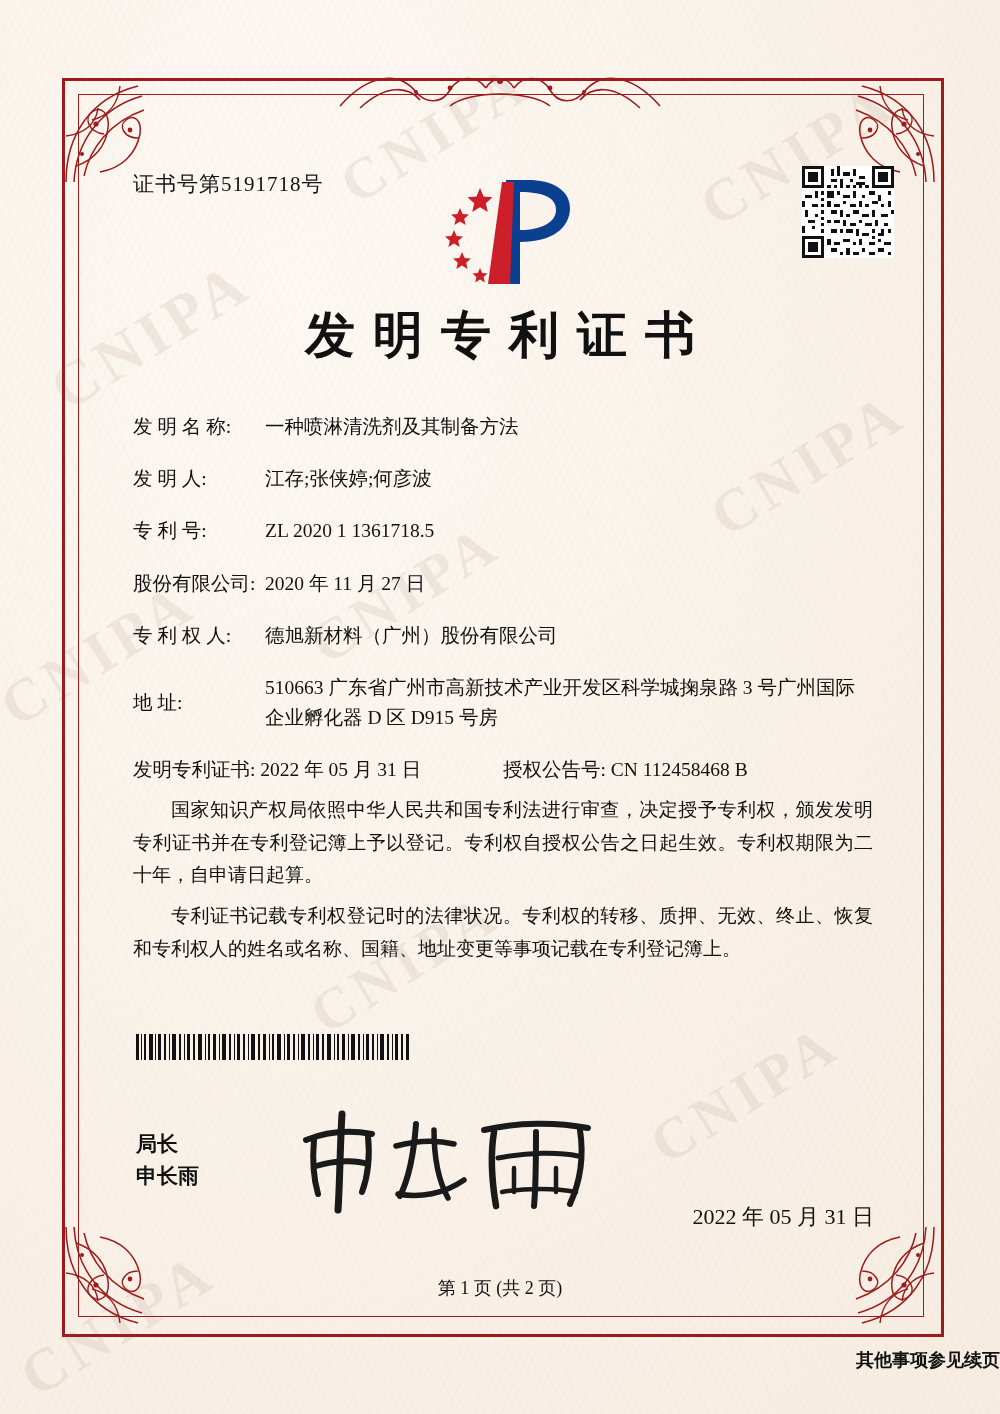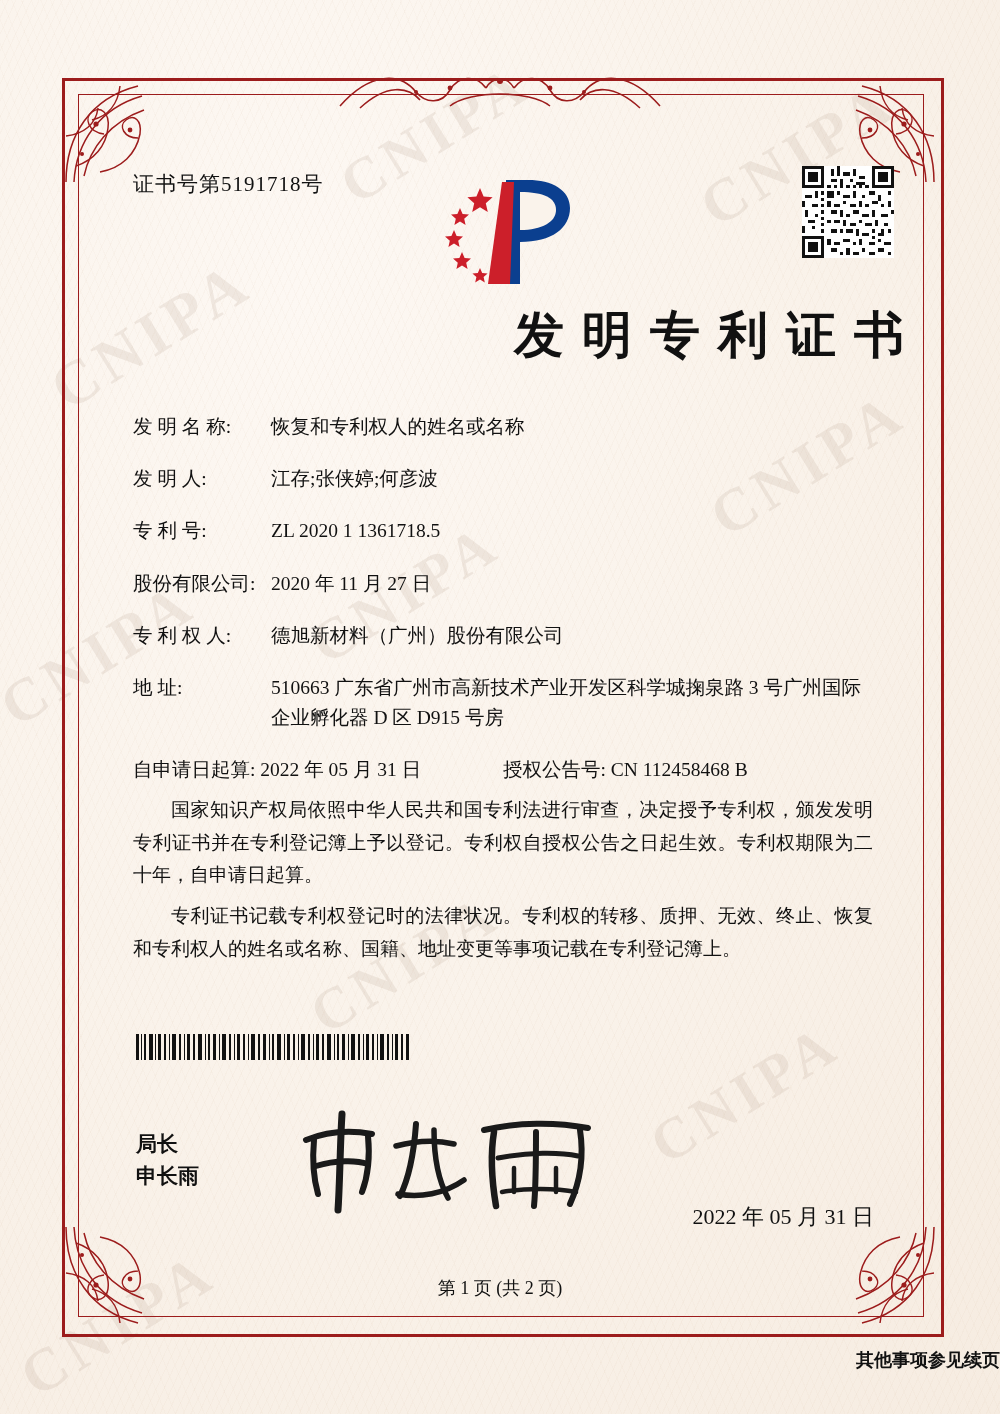--- a/index.html
+++ b/index.html
@@ -126,43 +126,42 @@
     transform: translateX(-50%);
     width: 180px;
     height: 120px;
   }
 
   .title {
     position: absolute;
     left: 0;
     right: 0;
     top: 208px;
-    text-align: right;
+    text-align: center;
     font-size: 50px;
     font-weight: 700;
     letter-spacing: 18px;
     text-indent: 18px;
     color: #111;
     font-family: "Liberation Serif", "DejaVu Serif", serif;
   }
 
   .fields {
     position: absolute;
     left: 55px;
     top: 318px;
     width: 740px;
   }
   .field {
     display: flex;
-    align-items: flex-start;
+    align-items: center;
     margin-bottom: 22px;
     font-size: 19.5px;
     line-height: 1.55;
     color: #111;
-    gap: 6px;
   }
   .field .lab {
     width: 132px;
     flex: 0 0 132px;
     white-space: nowrap;
   }
   .field .val {
     flex: 1 1 auto;
   }
 
@@ -498,21 +497,21 @@
         </g>
       </svg>
     </div>
 
     <div class="title">发明专利证书</div>
 
     <div class="fields">
 
       <div class="field">
         <span class="lab">发 明 名 称:</span>
-        <span class="val">恢复和专利权人的姓名或名称</span>
+        <span class="val">一种喷淋清洗剂及其制备方法</span>
       </div>
 
       <div class="field">
         <span class="lab">发    明    人:</span>
         <span class="val">江存;张侠婷;何彦波</span>
       </div>
 
       <div class="field">
         <span class="lab">专    利    号:</span>
         <span class="val">ZL 2020 1 1361718.5</span>
@@ -528,21 +527,21 @@
         <span class="val">德旭新材料（广州）股份有限公司</span>
       </div>
 
       <div class="field">
         <span class="lab">地        址:</span>
         <span class="val">510663 广东省广州市高新技术产业开发区科学城掬泉路 3 号广州国际企业孵化器 D 区 D915 号房</span>
       </div>
 
       <div class="pubrow">
         <span class="p1">
-          <span>自申请日起算:</span>
+          <span>发明专利证书:</span>
           <span>2022 年 05 月 31 日</span>
         </span>
         <span>
           <span>授权公告号:</span>
           <span>CN 112458468 B</span>
         </span>
       </div>
 
     </div>
 

